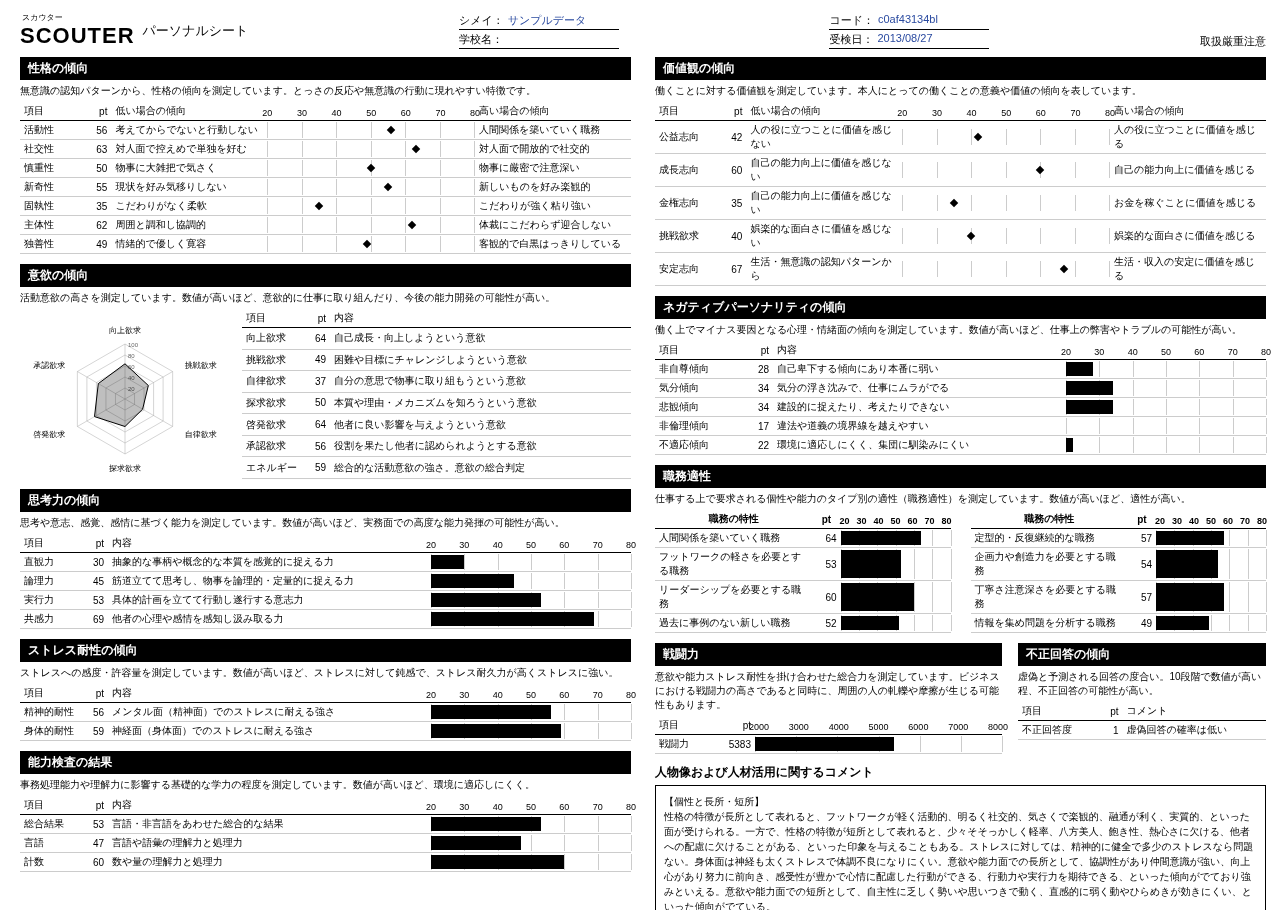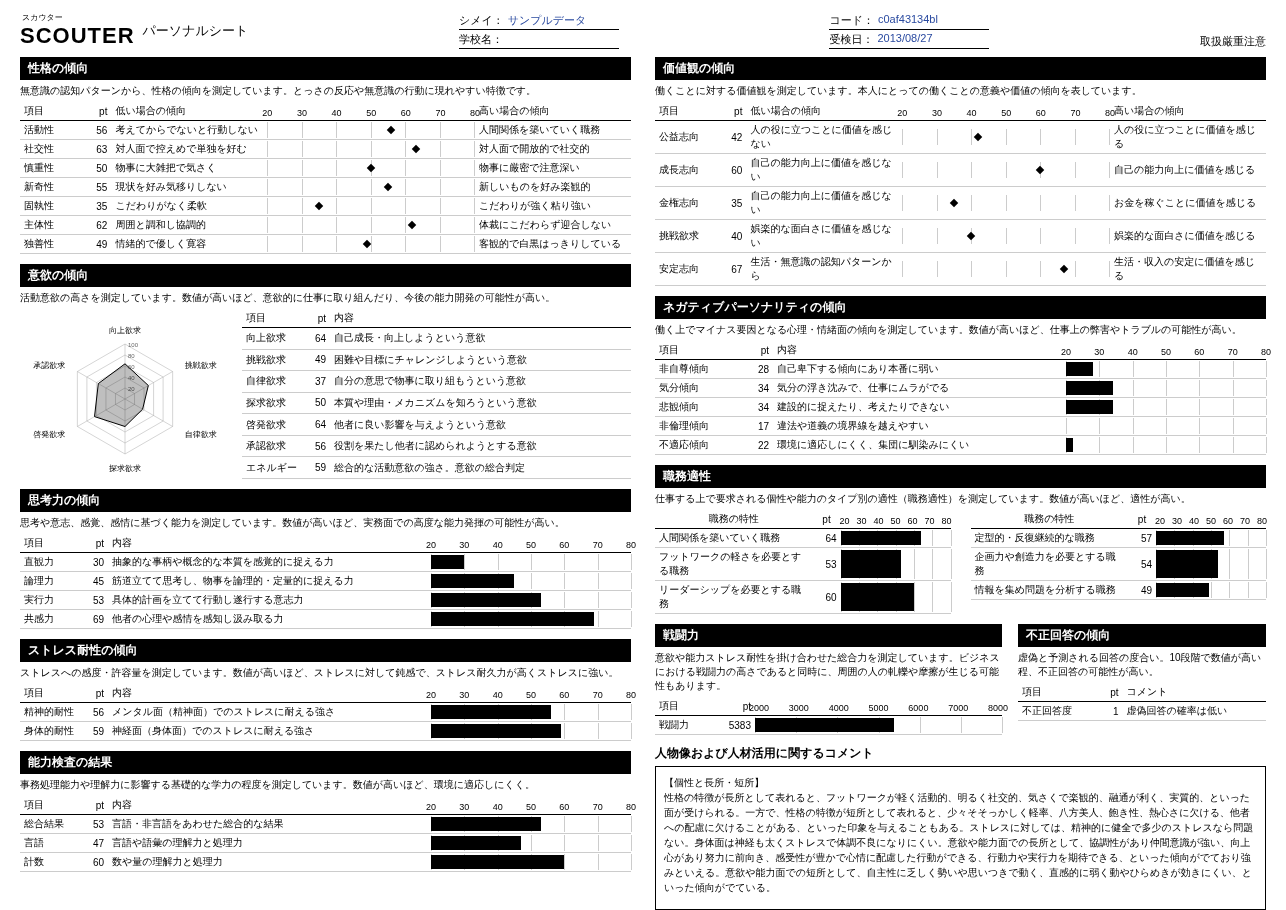--- a/index.html
+++ b/index.html
@@ -38,21 +38,21 @@
 .radar-row { display: flex; gap: 12px; }
 .radar-box { width: 210px; height: 170px; position: relative; flex-shrink: 0; }
 .radar-box svg { width: 100%; height: 100%; }
 .dual-sec { display: flex; gap: 16px; }
 .dual-sec > div { flex: 1; }
 .comment-box { border: 1px solid #000; padding: 8px; font-size: 10px; line-height: 1.5; }
 .comment-box p { margin-bottom: 6px; }
 .sub-title { font-size: 12px; font-weight: bold; margin-bottom: 4px; color: #000; }
 .job-row { display: flex; gap: 20px; }
 .job-col { flex: 1; }
-.job-col table th { text-align: center; }
+.job-col table th { text-align: center; font-weight: bold; }
 </style>
 </head>
 <body>
 
 <div class="header-row">
   <div class="logo-area">
     <div>
       <span class="logo-ruby">スカウター</span>
       <span class="logo-main">SCOUTER</span>
     </div>
@@ -852,20 +852,36 @@
                       <div class="bar-grid" style="left:16.666666666666664%"></div>
                       <div class="bar-grid" style="left:33.33333333333333%"></div>
                       <div class="bar-grid" style="left:50%"></div>
                       <div class="bar-grid" style="left:66.66666666666666%"></div>
                       <div class="bar-grid" style="left:83.33333333333334%"></div>
                       <div class="bar-grid" style="left:100%"></div>
                       <div class="bar-fill" style="width:66.66666666666666%"></div>
                     </div>
                   </td>
                 </tr>
+                <tr>
+                  <td>過去に事例のない新しい職務</td>
+                  <td class="pt-col">52</td>
+                  <td class="bar-cell">
+                    <div class="bar-bg">
+                      <div class="bar-grid" style="left:0%"></div>
+                      <div class="bar-grid" style="left:16.666666666666664%"></div>
+                      <div class="bar-grid" style="left:33.33333333333333%"></div>
+                      <div class="bar-grid" style="left:50%"></div>
+                      <div class="bar-grid" style="left:66.66666666666666%"></div>
+                      <div class="bar-grid" style="left:83.33333333333334%"></div>
+                      <div class="bar-grid" style="left:100%"></div>
+                      <div class="bar-fill" style="width:53.333333333333336%"></div>
+                    </div>
+                  </td>
+                </tr>
               </tbody>
             </table>
           </div>
     <div class="job-col">
             <table>
               <thead>
                 <tr class="hdr-row">
       <th>職務の特性</th>
       <th class="pt-col">pt</th>
       <th style="width:110px">
@@ -904,20 +920,36 @@
                   <td class="bar-cell">
                     <div class="bar-bg">
                       <div class="bar-grid" style="left:0%"></div>
                       <div class="bar-grid" style="left:16.666666666666664%"></div>
                       <div class="bar-grid" style="left:33.33333333333333%"></div>
                       <div class="bar-grid" style="left:50%"></div>
                       <div class="bar-grid" style="left:66.66666666666666%"></div>
                       <div class="bar-grid" style="left:83.33333333333334%"></div>
                       <div class="bar-grid" style="left:100%"></div>
                       <div class="bar-fill" style="width:56.666666666666664%"></div>
+                    </div>
+                  </td>
+                </tr>
+                <tr>
+                  <td>丁寧さ注意深さを必要とする職務</td>
+                  <td class="pt-col">57</td>
+                  <td class="bar-cell">
+                    <div class="bar-bg">
+                      <div class="bar-grid" style="left:0%"></div>
+                      <div class="bar-grid" style="left:16.666666666666664%"></div>
+                      <div class="bar-grid" style="left:33.33333333333333%"></div>
+                      <div class="bar-grid" style="left:50%"></div>
+                      <div class="bar-grid" style="left:66.66666666666666%"></div>
+                      <div class="bar-grid" style="left:83.33333333333334%"></div>
+                      <div class="bar-grid" style="left:100%"></div>
+                      <div class="bar-fill" style="width:61.66666666666667%"></div>
                     </div>
                   </td>
                 </tr>
                 <tr>
                   <td>情報を集め問題を分析する職務</td>
                   <td class="pt-col">49</td>
                   <td class="bar-cell">
                     <div class="bar-bg">
                       <div class="bar-grid" style="left:0%"></div>
                       <div class="bar-grid" style="left:16.666666666666664%"></div>

